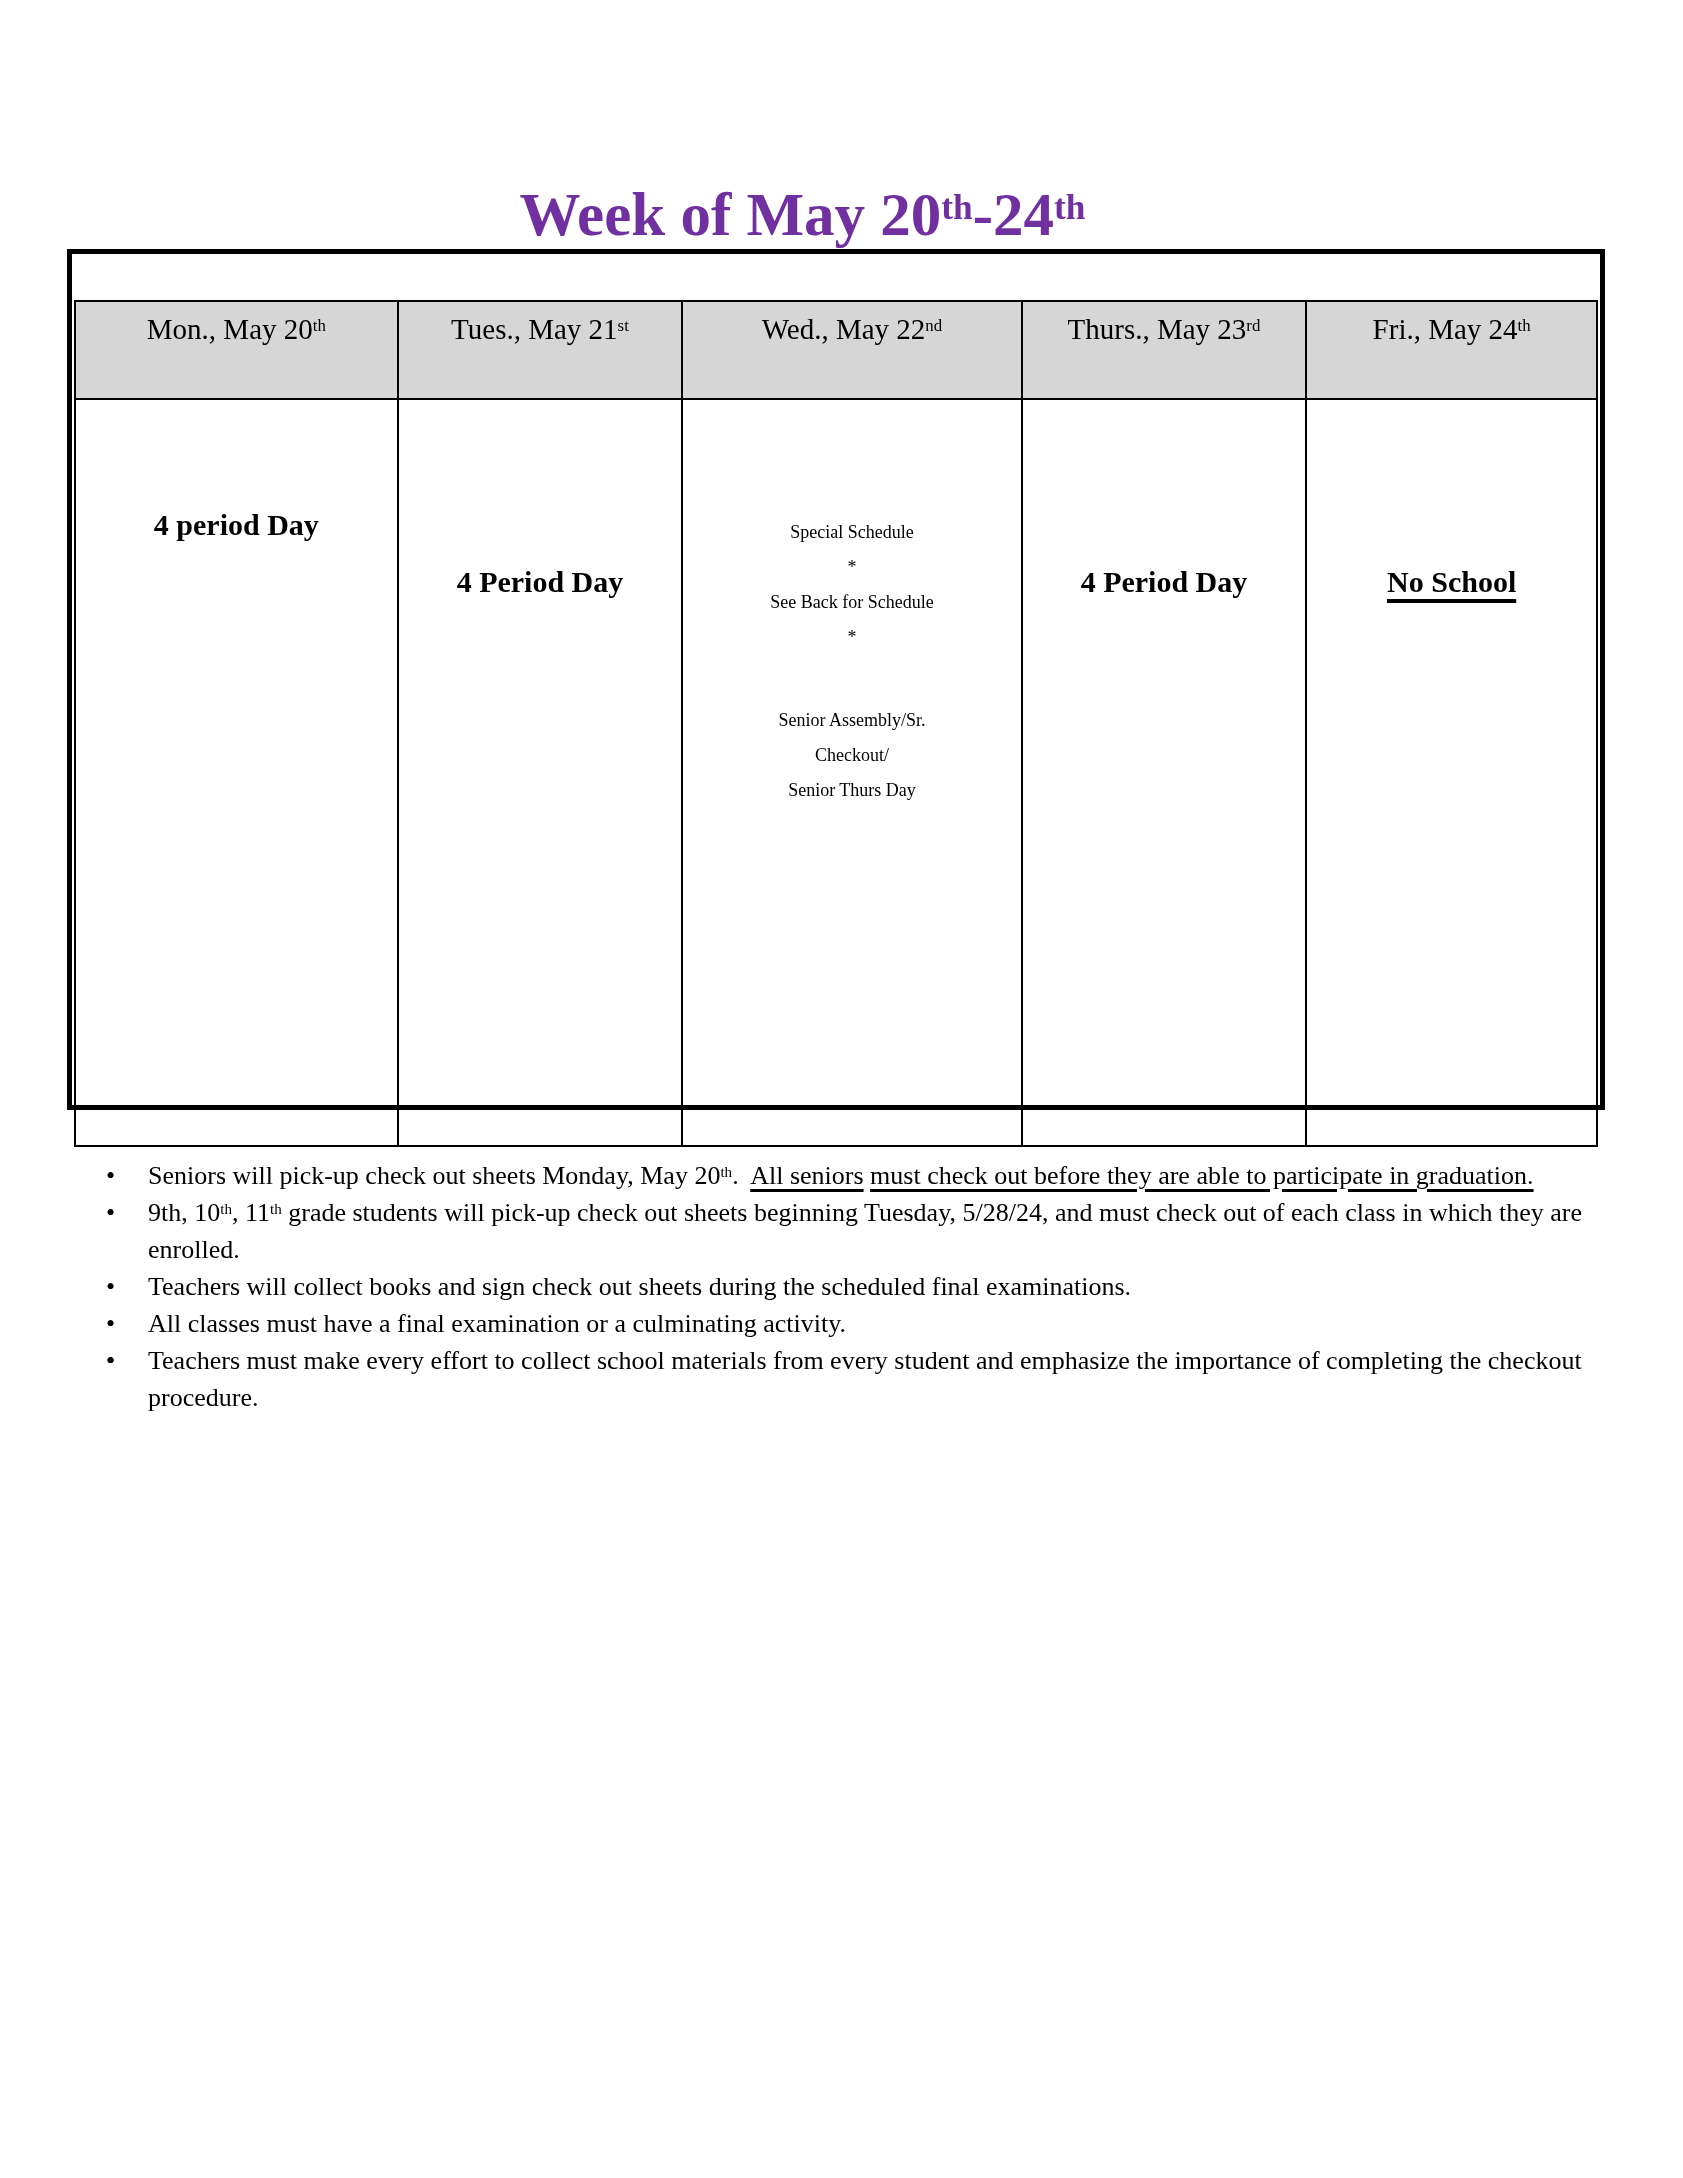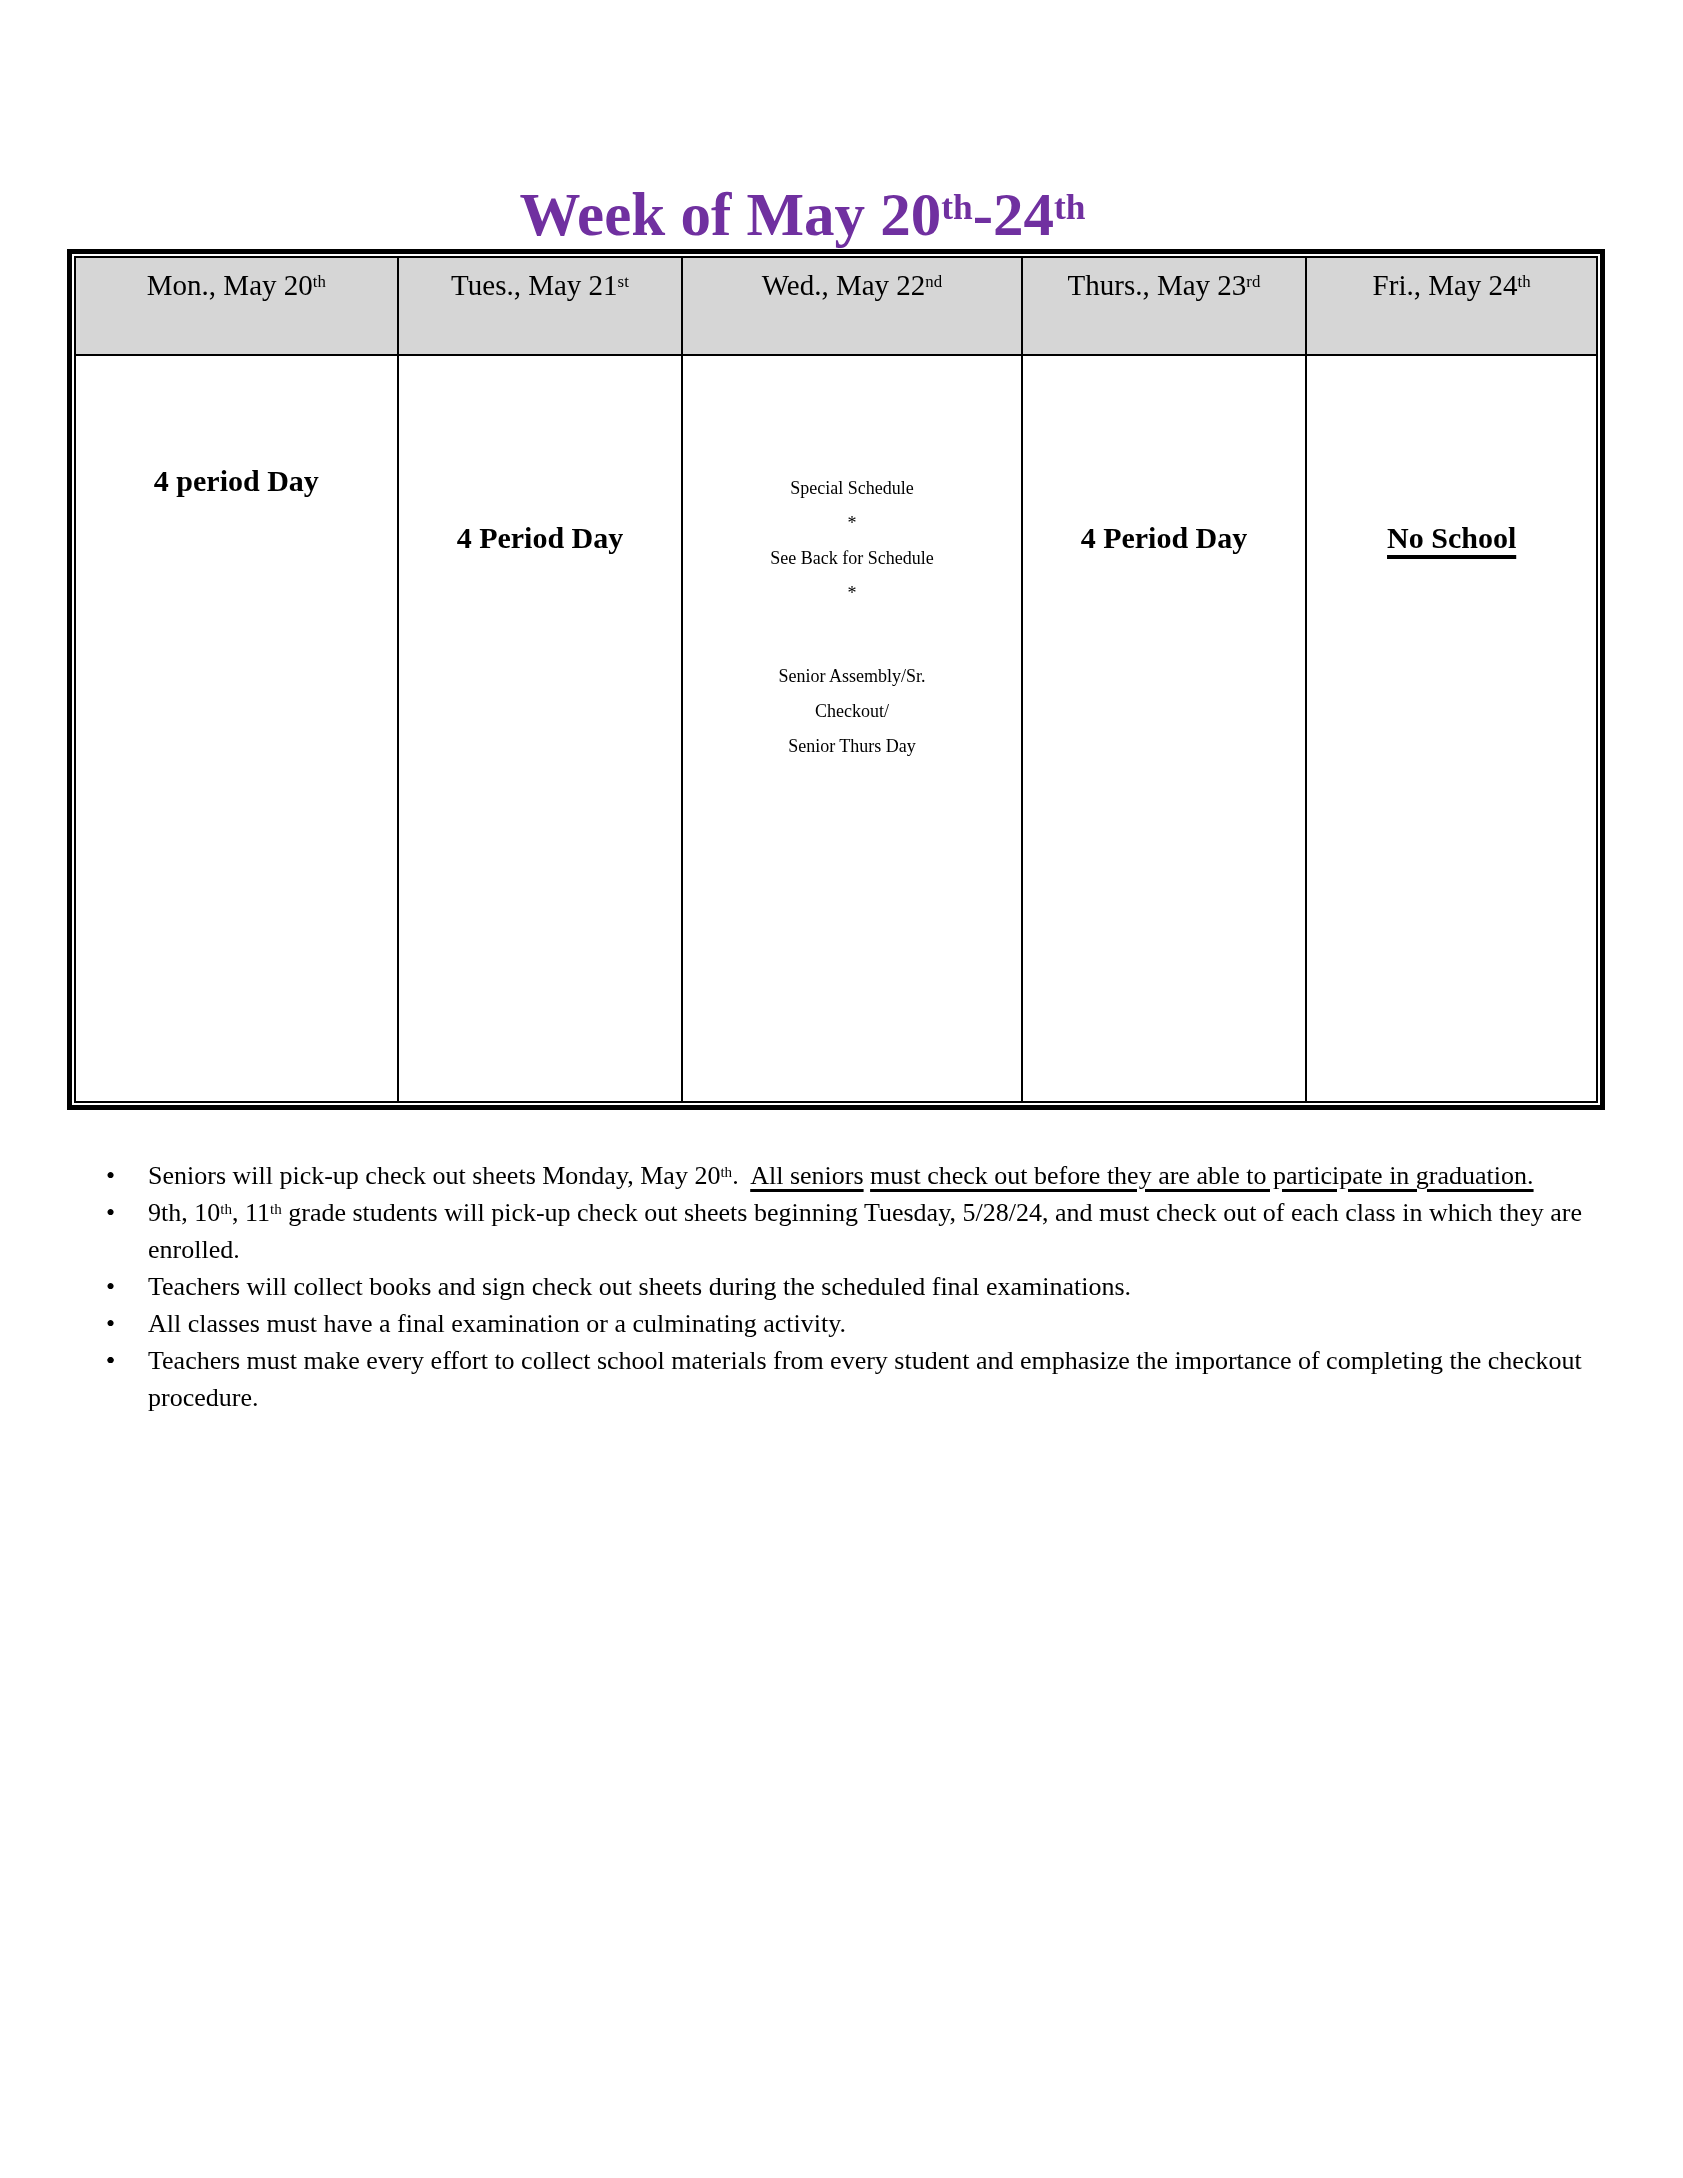--- a/index.html
+++ b/index.html
@@ -55,20 +55,21 @@
     box-sizing: border-box;
     border: 5px solid #000;
     padding: 2px;
     background: #ffffff;
   }
   table.schedule {
     width: 100%;
     height: 100%;
     border-collapse: collapse;
     table-layout: fixed;
+    margin-top: 44px;
   }
   table.schedule th,
   table.schedule td {
     border: 2px solid #000;
     text-align: center;
   }
   table.schedule thead th {
     height: 85px;
     background: var(--header-bg, #d6d6d6);
     font-weight: 400;

